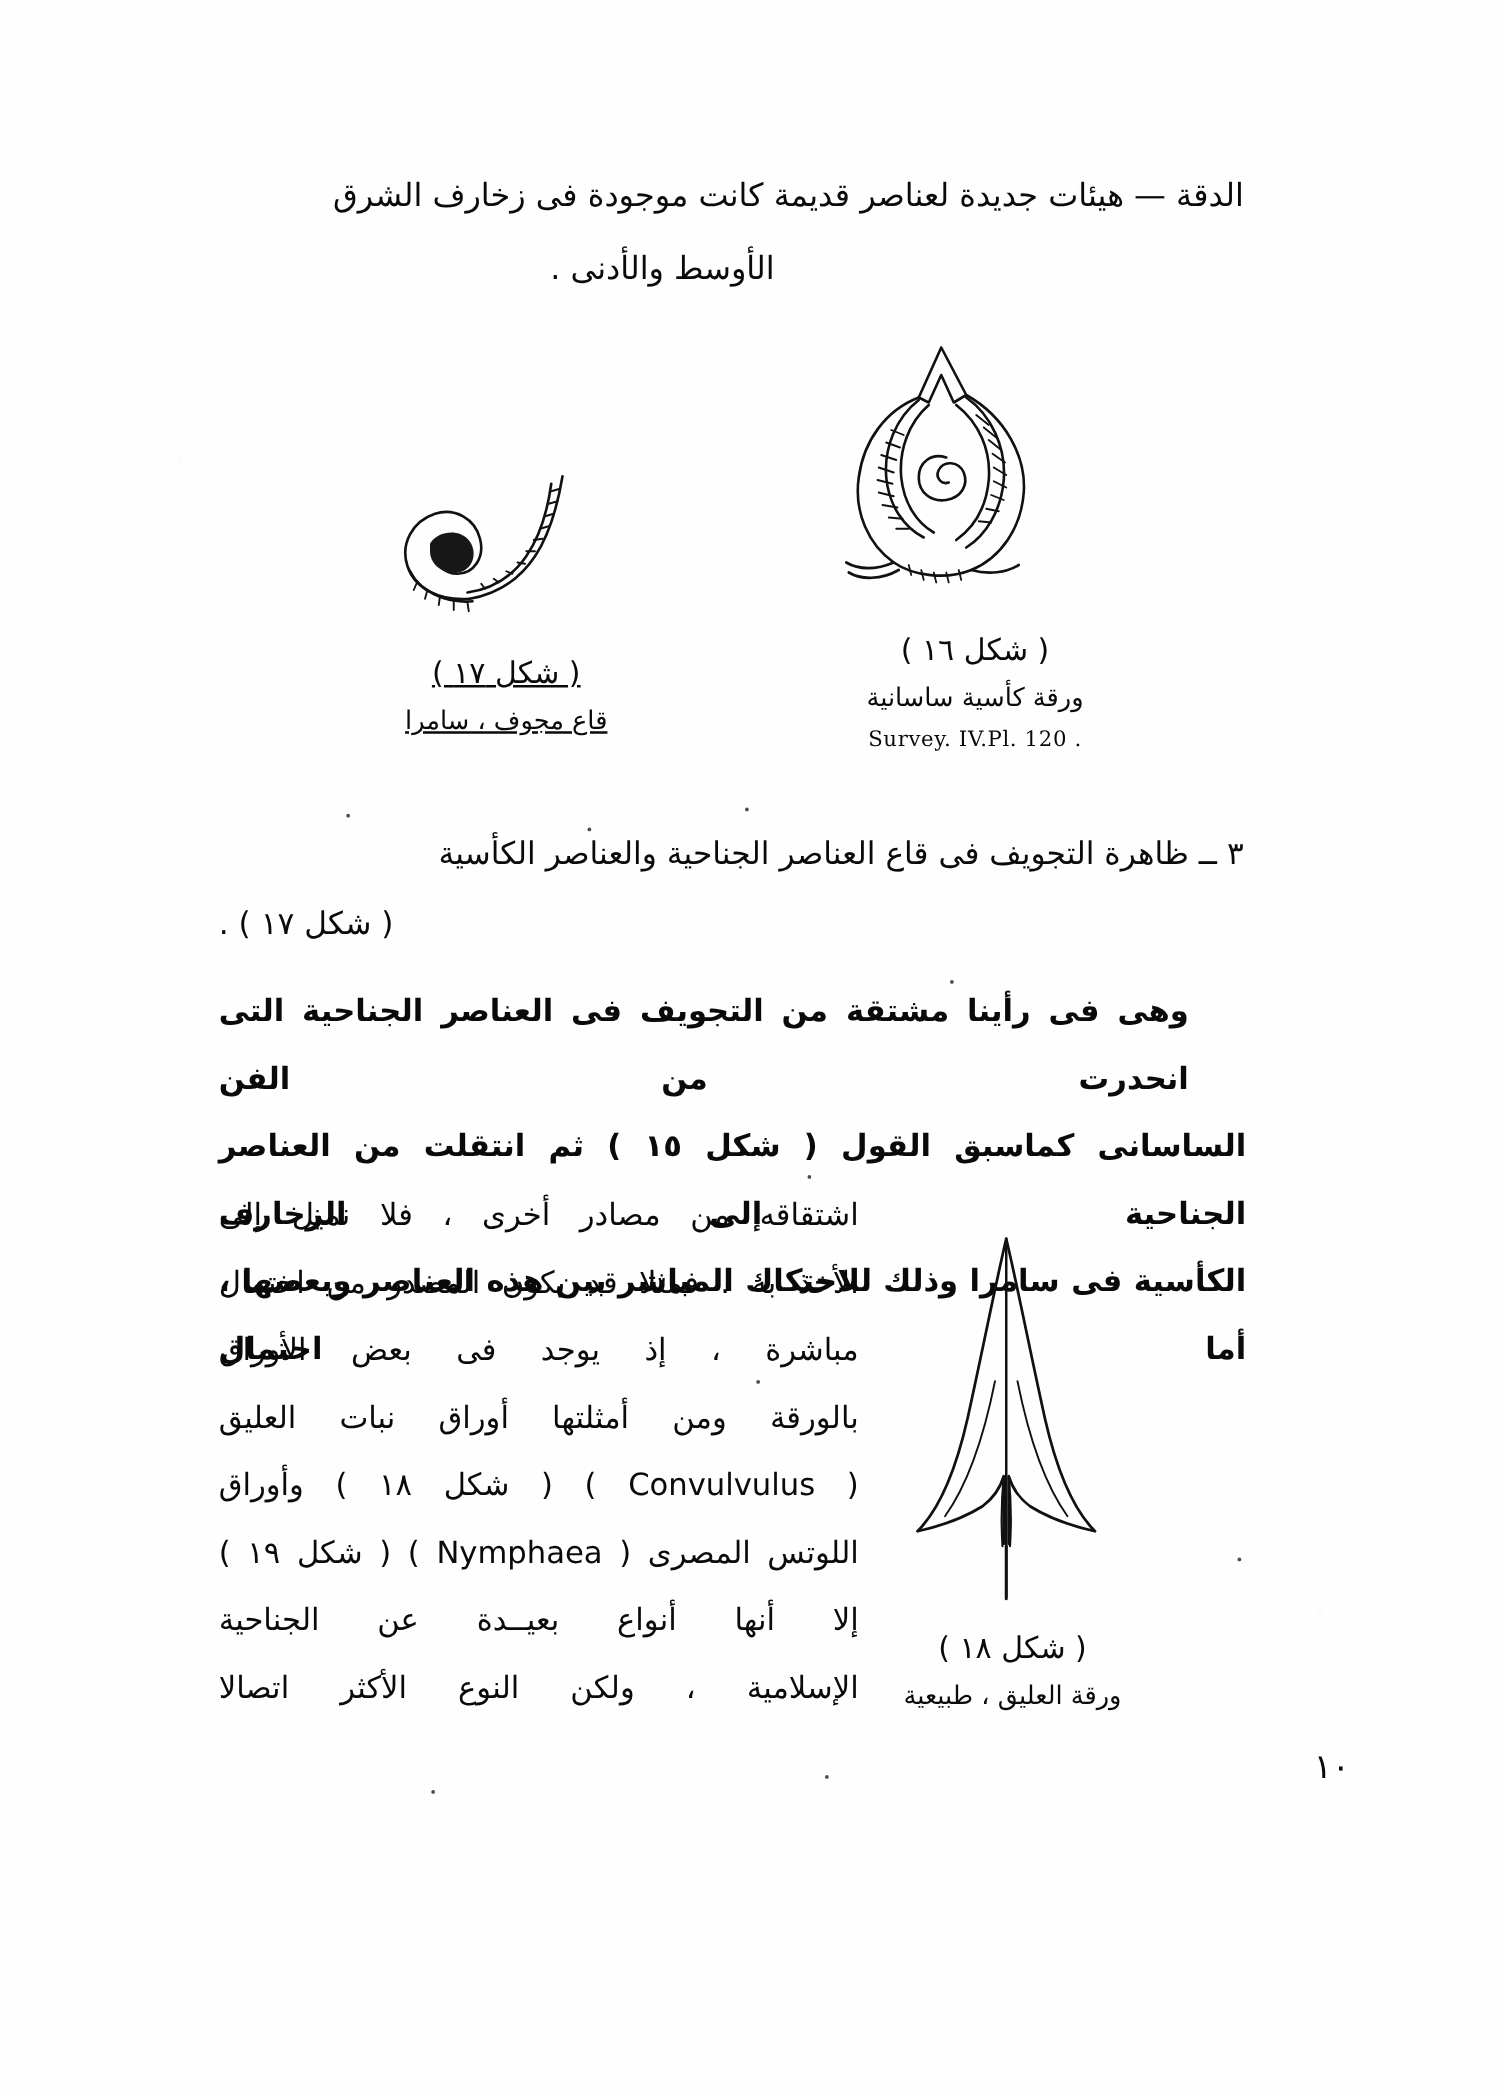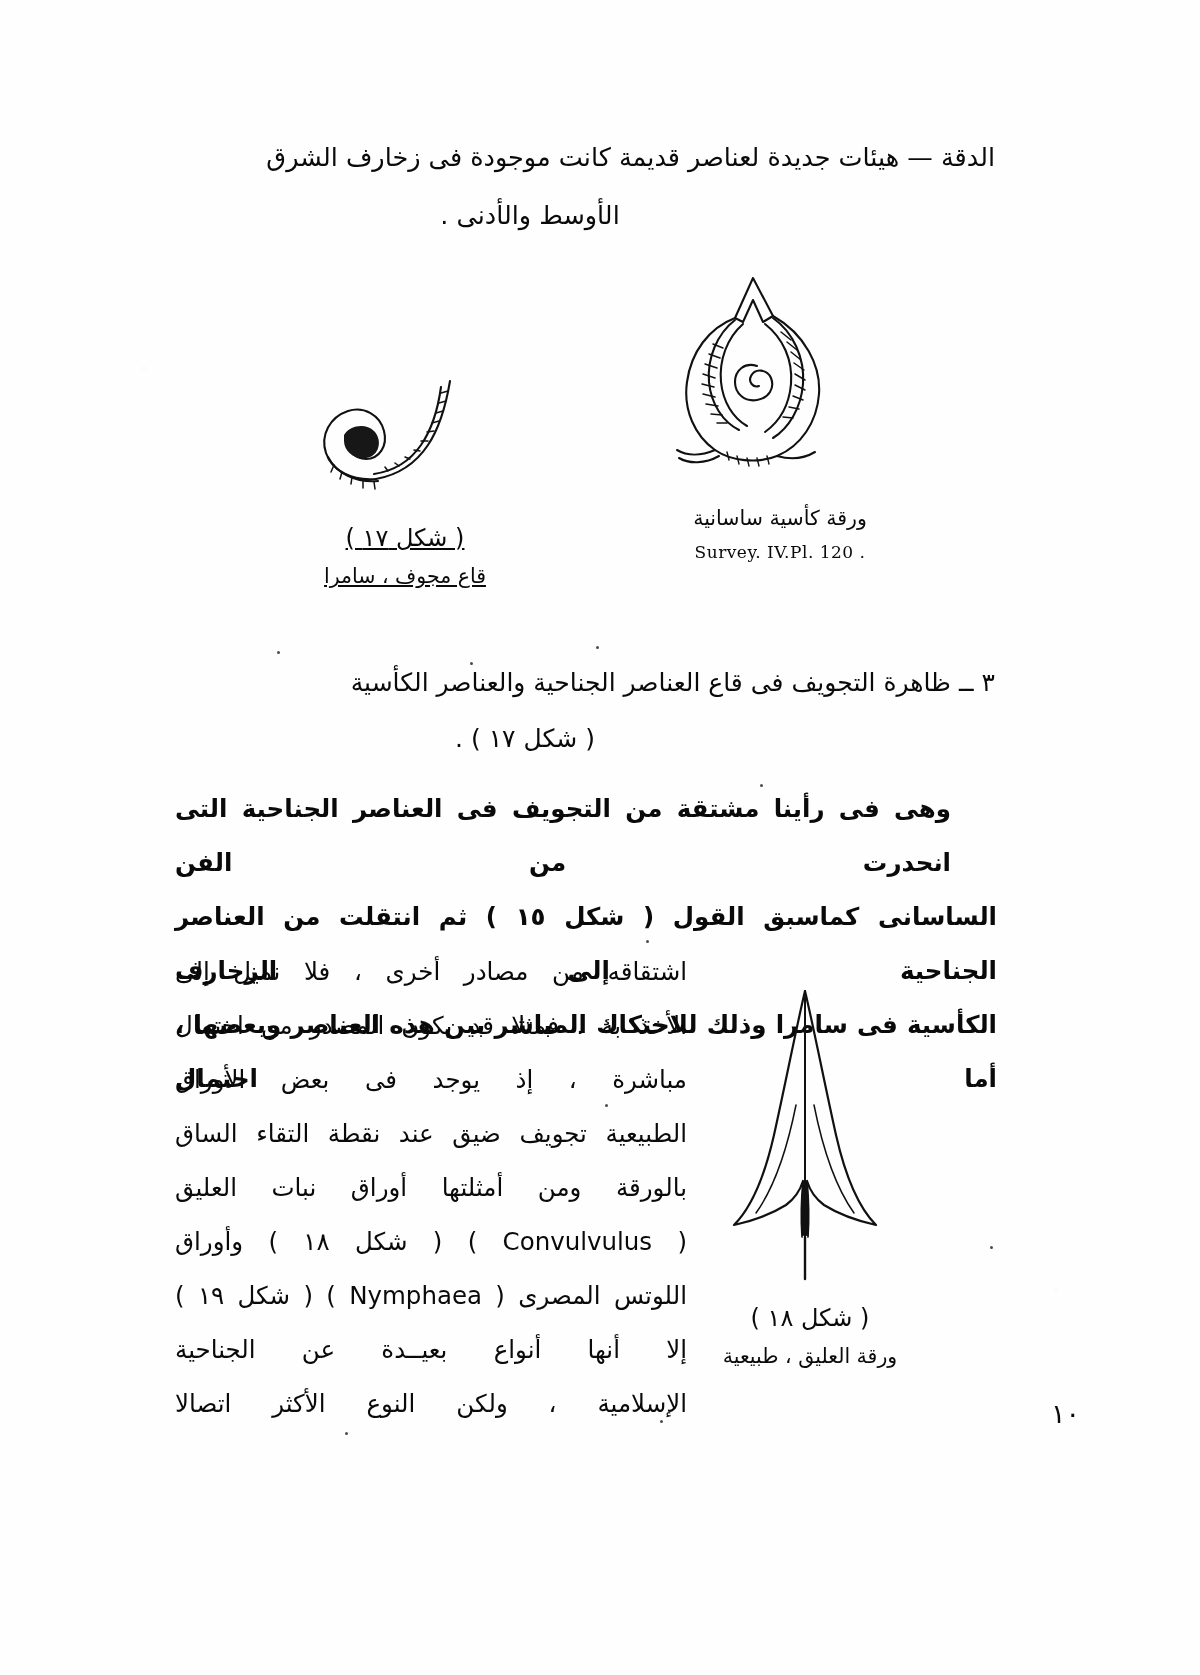--- a/index.html
+++ b/index.html
@@ -55,21 +55,21 @@
   .section-head {
     position: absolute;
     left: 175px;
     top: 655px;
     width: 820px;
     font-size: 25px;
     line-height: 56px;
   }
   .section-head .l2 {
     display: block;
-    text-align: center;
+    text-align: left;
     padding-right: 120px;
   }
 
   .body-wide {
     position: absolute;
     left: 175px;
     top: 782px;
     width: 822px;
     font-size: 24.5px;
     line-height: 54px;
@@ -203,20 +203,21 @@
             <path d="M72 186 L74 194"></path>
           <path d="M82 188 L84 196"></path>
             <path d="M92 188 L94 196"></path>
           <path d="M102 186 L104 194"></path>
         </g>
       </g>
     </svg>
   </div>
 
   <div class="cap ar" id="fig16-caption">
+    <span class="num">( شكل ١٦ )</span>
     <span class="desc">ورقة كأسية ساسانية</span>
     <span class="ref">Survey. IV.Pl. 120 .</span>
   </div>
 
   <div class="figure" id="fig17">
     <svg viewBox="0 0 170 130" xmlns="http://www.w3.org/2000/svg">
       <g fill="none" stroke="#111" stroke-width="2.1" stroke-linecap="round" stroke-linejoin="round">
 
         <path d="M150 6 C146 30 140 52 128 70 C116 88 98 100 76 104"></path>
         <path d="M141 12 C138 34 132 54 121 70 C110 86 94 96 74 99"></path>
@@ -268,21 +269,20 @@
   <div class="ar body-wide">
     <div class="indent">وهى فى رأينا مشتقة من التجويف فى العناصر الجناحية التى انحدرت من الفن</div>
     <div>الساسانى كماسبق القول ( شكل ١٥ ) ثم انتقلت من العناصر الجناحية إلى الزخارف</div>
     <div>الكأسية فى سامرا وذلك للاحتكاك المباشر بين هذه العناصر وبعضها ، أما احتمال</div>
   </div>
 
   <div class="ar body-narrow">
     <div>اشتقاقه من مصادر أخرى ، فلا نميل إلى</div>
     <div>الأخذ به . فمثلا قد يكون المصدر من احتمال</div>
     <div>مباشرة ، إذ يوجد فى بعض الأوراق</div>
-    <div>الطبيعية تجويف ضيق عند نقطة التقاء الساق</div>
     <div>بالورقة ومن أمثلتها أوراق نبات العليق</div>
     <div>( Convulvulus ) ( شكل ١٨ ) وأوراق</div>
     <div>اللوتس المصرى ( Nymphaea ) ( شكل ١٩ )</div>
     <div>إلا أنها أنواع بعيــدة عن الجناحية</div>
     <div>الإسلامية ، ولكن النوع الأكثر اتصالا</div>
   </div>
 
   <div class="figure" id="fig18">
     <svg viewBox="0 0 210 300" xmlns="http://www.w3.org/2000/svg">
       <g fill="none" stroke="#111" stroke-width="2.2" stroke-linecap="round" stroke-linejoin="round">

